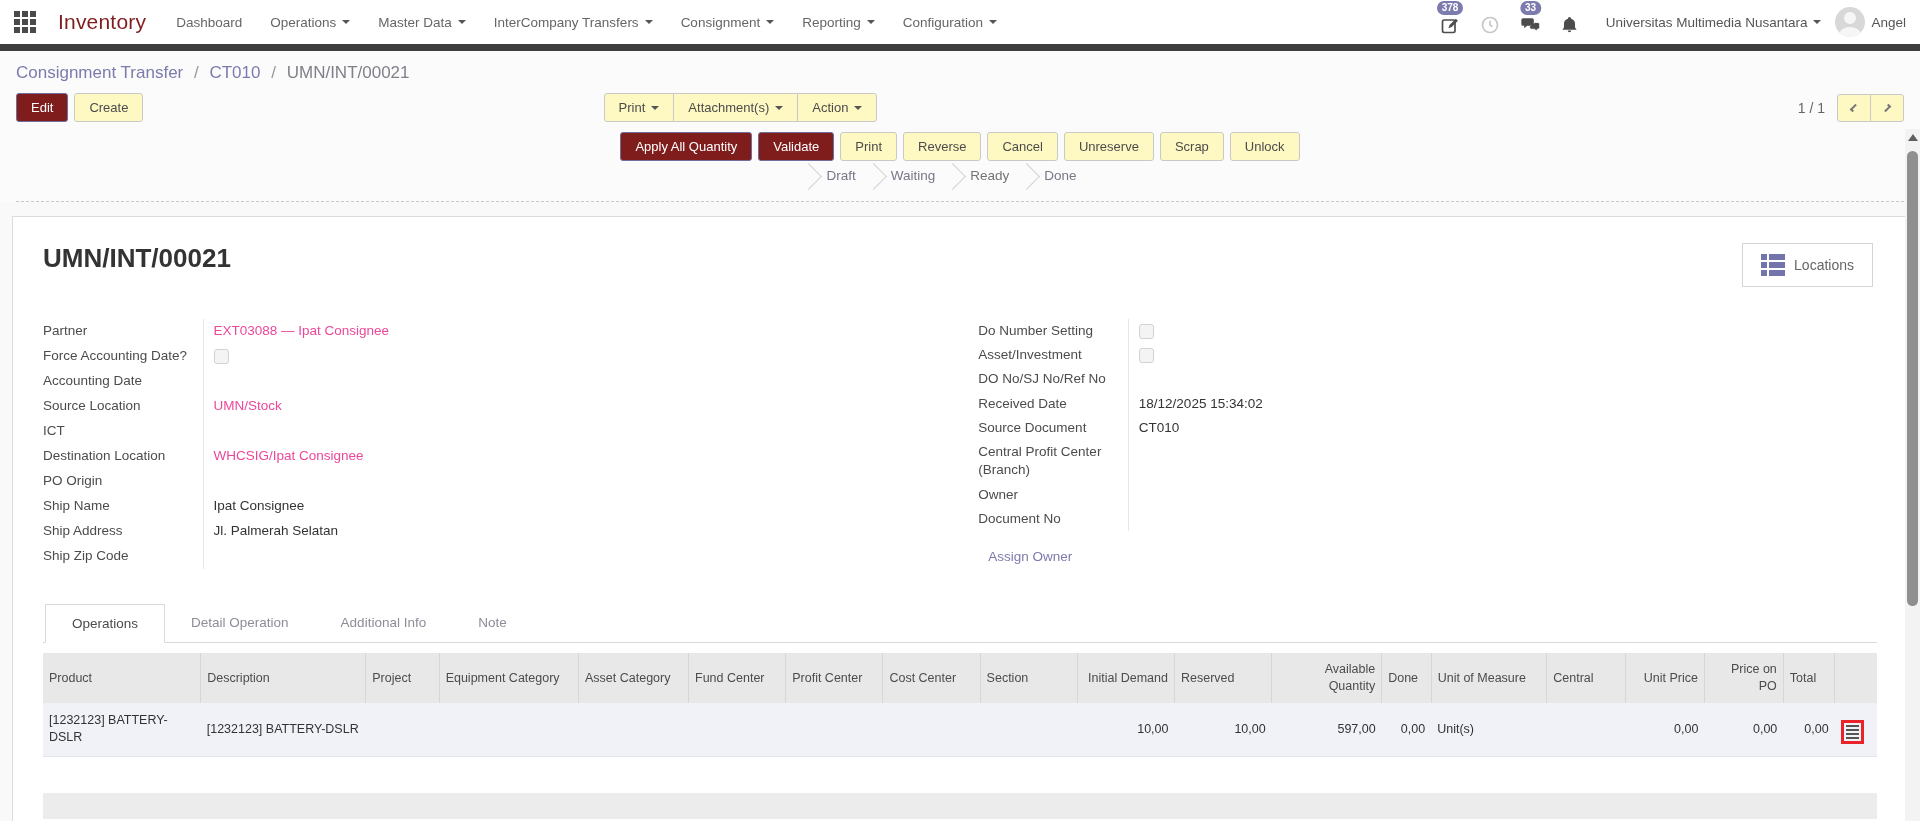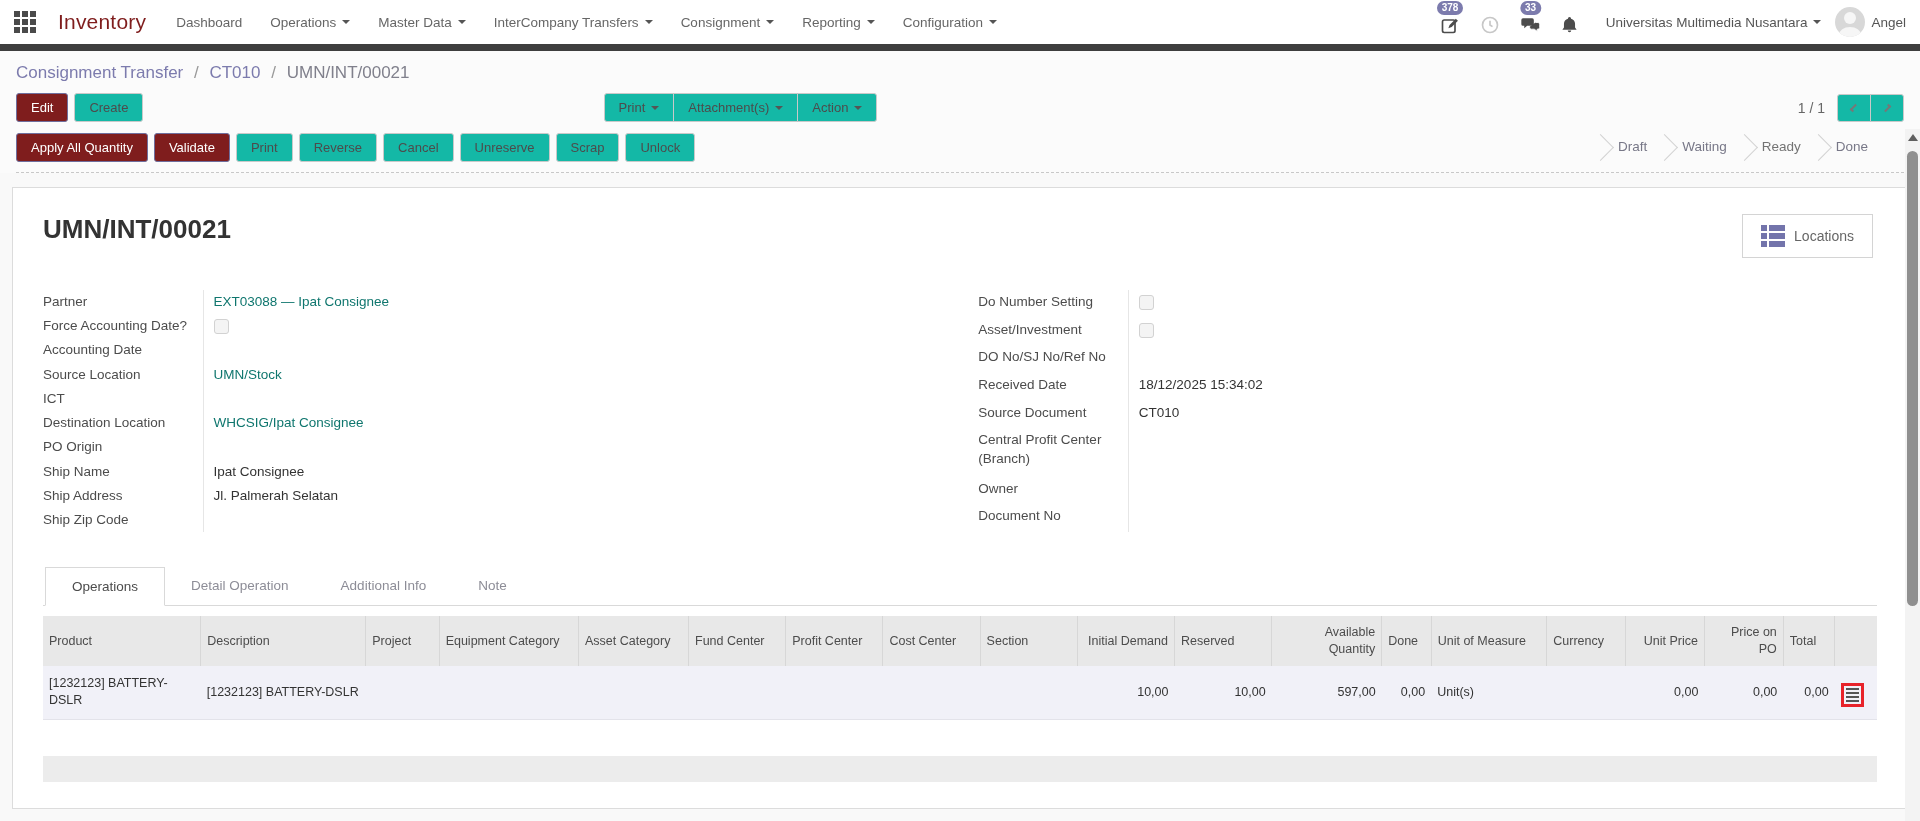--- a/index.html
+++ b/index.html
@@ -46,40 +46,40 @@
   .control-panel { background: #fbfbfb; padding: 4px 16px 0 16px; }
   .breadcrumb { font-size: 17px; padding: 8px 0 10px 0; color: #888; }
   .breadcrumb .bc-link { color: #7c7bad; cursor: pointer; }
   .breadcrumb .bc-sep { color: #999; margin: 0 6px; }
   .breadcrumb .bc-current { color: #80808c; }
 
   .cp-row { display: flex; align-items: center; margin-bottom: 10px; }
   .btn {
     display: inline-flex; align-items: center; justify-content: center;
     font-size: 13px; line-height: 1; padding: 7px 14px; border-radius: 3px;
-    border: 1px solid #c9c9c9; background: #14b8a6; color: #4c4c4c; cursor: pointer;
+    border: 1px solid #c9c9c9; background: #fef9c3; color: #4c4c4c; cursor: pointer;
   }
   .btn-primary { background: #7f1d1d; border-color: #6f6e9d; color: #fff; }
   .btn + .btn { margin-left: 6px; }
   .cp-left { display: flex; }
   .cp-center { display: flex; margin: 0 auto; }
   .btn-group { display: flex; }
   .btn-group .btn { border-radius: 0; margin-left: -1px; }
   .btn-group .btn:first-child { border-radius: 3px 0 0 3px; margin-left: 0; }
   .btn-group .btn:last-child { border-radius: 0 3px 3px 0; }
   .cp-right { display: flex; align-items: center; margin-left: auto; }
   .pager-count { font-size: 14px; color: #666; margin-right: 12px; }
   .pager-btn { width: 34px; height: 28px; }
   .chev { width: 8px; height: 8px; border-left: 2px solid #777; border-bottom: 2px solid #777; display: inline-block; }
   .chev.left { transform: rotate(45deg); }
   .chev.right { transform: rotate(-135deg); }
 
   .statusbar {
-    display: flex; align-items: center; justify-content: space-between;
-    padding-bottom: 10px; border-bottom: 1px dashed #c8c8c8;
+    display: flex; align-items: center; justify-content: flex-end;
+    padding-bottom: 10px; border-bottom: 1px dashed #c8c8c8; flex-direction: column;
   }
   .sb-buttons { display: flex; }
   .status-steps { display: flex; align-items: center; height: 30px; margin-right: 20px; }
   .state { padding: 0 16px; font-size: 13.5px; color: #777787; line-height: 30px; cursor: pointer; }
   .state.active { color: #737373; }
   .state-sep { width: 19px; height: 19px; border-top: 1px solid #d2d2d2; border-right: 1px solid #d2d2d2;
     transform: rotate(45deg); margin: 0 -8px; flex-shrink: 0; }
 
   
   .content { background: #f9f9f9; padding: 14px 12px 0 12px; height: 655px; }
@@ -96,21 +96,21 @@
   .field-groups { display: flex; margin-top: 32px; }
   .fgroup { display: table; border-collapse: collapse; }
   .fgroup-left  { width: 50%; }
   .fgroup-right { width: 34%; margin-left: 1%; }
   .frow { display: table-row; }
   .flabel { display: table-cell; width: 160px; font-size: 13.5px; font-weight: normal; color: #4c4c4c;
     padding: 3px 10px 3px 0; vertical-align: top; line-height: 1.35; }
   .fgroup-right .flabel { width: 150px; }
   .fvalue { display: table-cell; border-left: 1px solid #e6e6e6; padding: 3px 0 3px 10px;
     font-size: 13.5px; color: #333; vertical-align: top; line-height: 1.35; min-width: 120px; }
-  .fvalue.link { color: #0f766e; cursor: pointer; }
+  .fvalue.link { color: #ec4899; cursor: pointer; }
   .checkbox { width: 15px; height: 15px; border: 1px solid #d2d2d2; background: #f4f4f4; border-radius: 3px; margin-top: 2px; }
   .assign-owner { font-size: 13.5px; color: #7c7bad; cursor: pointer; margin: 14px 0 0 10px; display: inline-block; }
 
   
   .tabs { display: flex; margin-top: 34px; border-bottom: 1px solid #d9d9d9; padding-left: 2px; }
   .tab { font-size: 13.5px; color: #8d8d97; padding: 11px 26px; cursor: pointer; position: relative; top: 1px; }
   .tab.active { color: #4c4c4c; background: #fff; border: 1px solid #d9d9d9; border-bottom: 1px solid #fff; }
 
   
   table.ops { width: 100%; border-collapse: collapse; margin-top: 10px; table-layout: fixed; }
@@ -384,20 +384,26 @@
           <div class="flabel">Central Profit Center (Branch)</div>
           <div class="fvalue"></div>
         </div>
         <div class="frow">
           <div class="flabel">Owner</div>
           <div class="fvalue"></div>
         </div>
         <div class="frow">
           <div class="flabel">Document No</div>
           <div class="fvalue"></div>
+        </div>
+        <div class="frow">
+          <div class="flabel" style="font-weight:normal;">
+            <span class="assign-owner">Assign Owner</span>
+          </div>
+          <div class="fvalue" style="border-left:none;"></div>
         </div>
       </div>
     </div>
 
     <div class="tabs">
       <div class="tab active">Operations</div>
       <div class="tab">Detail Operation</div>
       <div class="tab">Additional Info</div>
       <div class="tab">Note</div>
     </div>
@@ -433,21 +439,21 @@
           <th>Asset Category</th>
           <th>Fund Center</th>
           <th>Profit Center</th>
           <th>Cost Center</th>
           <th>Section</th>
           <th class="num">Initial Demand</th>
           <th>Reserved</th>
           <th class="num">Available Quantity</th>
           <th>Done</th>
           <th>Unit of Measure</th>
-          <th>Currency</th>
+          <th>Central</th>
           <th class="num">Unit Price</th>
           <th class="num">Price on PO</th>
           <th>Total</th>
           <th></th>
         </tr>
       </thead>
       <tbody>
         <tr>
           <td>[1232123] BATTERY-DSLR</td>
           <td>[1232123] BATTERY-DSLR</td>

